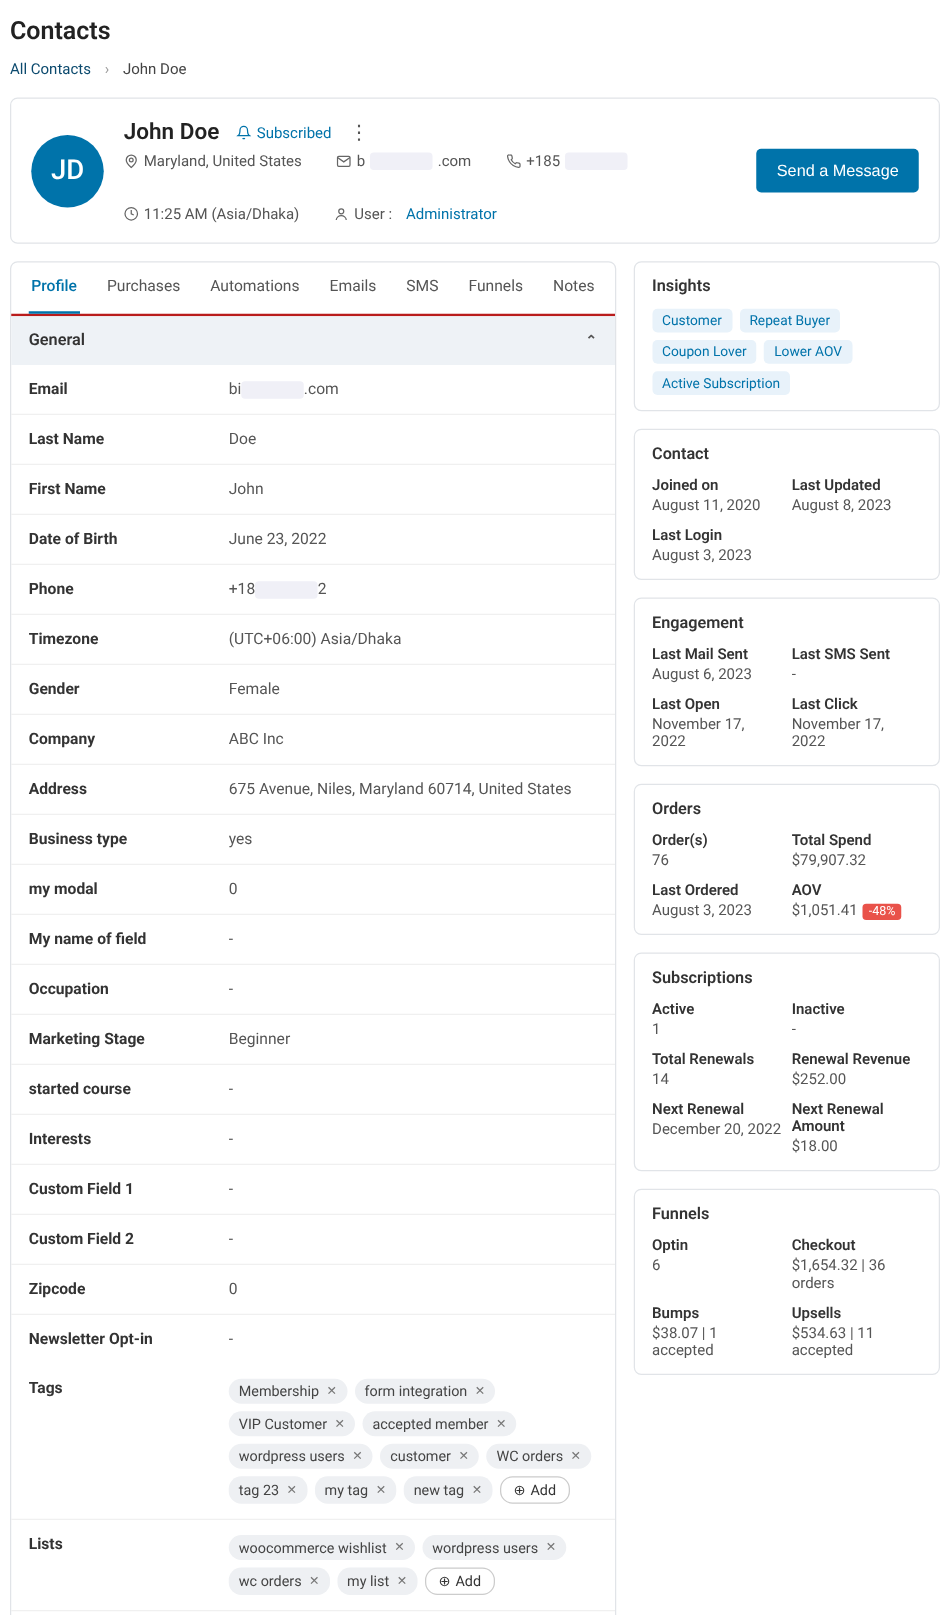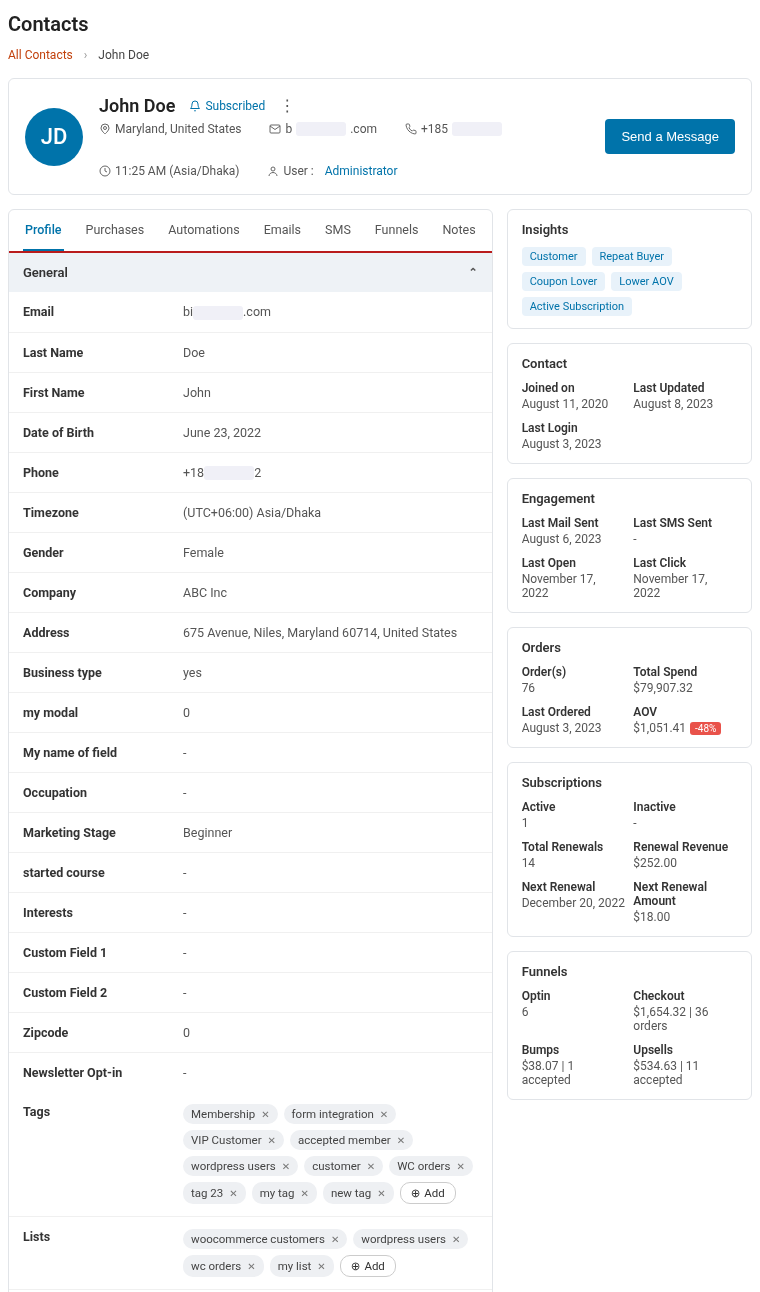--- a/index.html
+++ b/index.html
@@ -7,21 +7,21 @@
     margin: 0;
     padding: 8px 8px 20px 8px;
     font-family: -apple-system, BlinkMacSystemFont, "Segoe UI", Roboto, Arial, sans-serif;
     font-size: 13px;
     color: #333;
     background: #fff;
     width: 760px;
   }
   h1 { font-size: 20px; font-weight: 600; margin: 4px 0 12px 0; color: #222; }
   .breadcrumb { font-size: 12px; margin-bottom: 16px; color: #444; }
-  .breadcrumb a { color: #c2410c; text-decoration: none; }
+  .breadcrumb a { color: #0c4a6e; text-decoration: none; }
   .breadcrumb .sep { margin: 0 8px; color: #999; }
   .card {
     border: 1px solid #e1e4e8;
     border-radius: 6px;
     background: #fff;
   }
   
   .header-card {
     padding: 16px;
     display: flex;
@@ -353,21 +353,21 @@
             <span class="x">✕</span>
           </span>
           <span class="add-btn"><span>⊕</span> Add</span>
         </div>
     </div>
 
     <div class="field-row">
       <div class="field-label">Lists</div>
       <div class="field-value tags" id="lists-container">
           <span class="tag-chip">
-            <span>woocommerce customers</span>
+            <span>woocommerce wishlist</span>
             <span class="x">✕</span>
           </span>
           <span class="tag-chip">
             <span>wordpress users</span>
             <span class="x">✕</span>
           </span>
           <span class="tag-chip">
             <span>wc orders</span>
             <span class="x">✕</span>
           </span>

